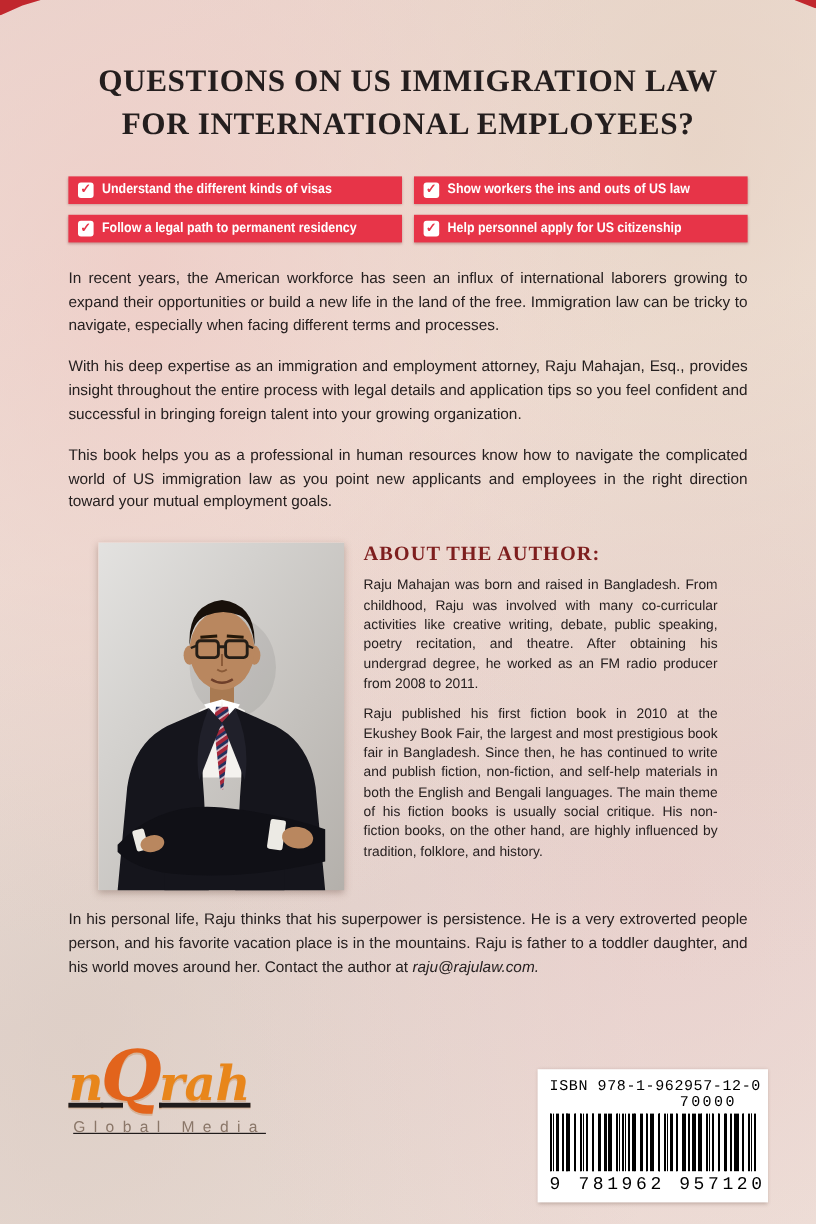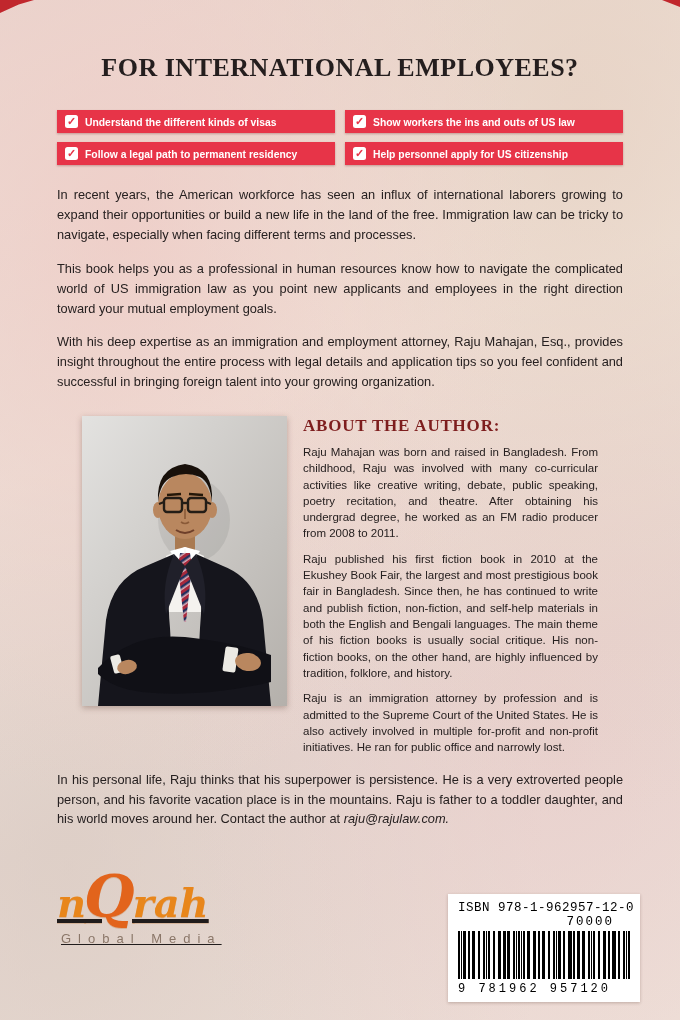--- a/index.html
+++ b/index.html
@@ -68,30 +68,31 @@
   .barcode { width:192px; background:#fff; padding:7px 10px 6px;
     font-family:"Liberation Mono", monospace; color:#000;
     box-shadow:0 1px 3px rgba(90,60,50,.3); }
   .isbn-line { font-size:12.5px; letter-spacing:.5px; text-align:center; white-space:nowrap; }
   .price-line { font-size:12.5px; text-align:right; padding-right:16px; letter-spacing:2px; }
   .bars { height:48px; margin-top:2px; background-color:#fff;
     background-image:
       repeating-linear-gradient(90deg, #000 0 2px, transparent 2px 5px),
       repeating-linear-gradient(90deg, #000 0 1px, transparent 1px 7px),
       repeating-linear-gradient(90deg, transparent 0 3px, #000 3px 4px, transparent 4px 11px); }
-  .digits { margin-top:3px; font-size:12px; letter-spacing:3px; text-align:left; white-space:nowrap; }
+  .digits { margin-top:3px; font-size:15px; letter-spacing:3px; text-align:left; white-space:nowrap; }
 </style>
 </head>
 <body>
 
 <div class="page">
   <div class="corner-tl"></div>
   <div class="corner-tr"></div>
 
   <h1 class="title">
+    <div>QUESTIONS ON US IMMIGRATION LAW</div>
     <div>FOR INTERNATIONAL EMPLOYEES?</div>
   </h1>
 
   <div class="banners">
     <div class="banner">
       <span class="check-icon">✓</span>
       <span class="banner-label">Understand the different kinds of visas</span>
     </div>
     <div class="banner">
       <span class="check-icon">✓</span>
@@ -101,22 +102,22 @@
       <span class="check-icon">✓</span>
       <span class="banner-label">Follow a legal path to permanent residency</span>
     </div>
     <div class="banner">
       <span class="check-icon">✓</span>
       <span class="banner-label">Help personnel apply for US citizenship</span>
     </div>
   </div>
 
   <p class="body-text first">In recent years, the American workforce has seen an influx of international laborers growing to expand their opportunities or build a new life in the land of the free. Immigration law can be tricky to navigate, especially when facing different terms and processes.</p>
+  <p class="body-text">With his deep expertise as an immigration and employment attorney, Raju Mahajan, Esq., provides insight throughout the entire process with legal details and application tips so you feel confident and successful in bringing foreign talent into your growing organization.</p>
   <p class="body-text">This book helps you as a professional in human resources know how to navigate the complicated world of US immigration law as you point new applicants and employees in the right direction toward your mutual employment goals.</p>
-  <p class="body-text">With his deep expertise as an immigration and employment attorney, Raju Mahajan, Esq., provides insight throughout the entire process with legal details and application tips so you feel confident and successful in bringing foreign talent into your growing organization.</p>
 
   <div class="about-row">
     <div class="author-photo">
       <svg viewBox="0 0 205 290" xmlns="http://www.w3.org/2000/svg" preserveAspectRatio="none">
         <defs>
           <linearGradient id="pbg" x1="0" y1="0" x2="1" y2="1">
             <stop offset="0" stop-color="#e3e2e0"></stop>
             <stop offset="1" stop-color="#b4b0ab"></stop>
           </linearGradient>
           <pattern id="tiePat" width="7" height="7" patternUnits="userSpaceOnUse" patternTransform="rotate(55)">
@@ -153,21 +154,20 @@
         <rect x="142" y="231" width="13" height="25" rx="2" fill="#eceae4" transform="rotate(8 148 243)"></rect>
         <ellipse cx="166" cy="246" rx="13" ry="9" fill="#b9875f" transform="rotate(8 166 246)"></ellipse>
         <rect x="30" y="239" width="10" height="18" rx="2" fill="#eceae4" transform="rotate(-15 35 248)"></rect>
         <ellipse cx="45" cy="251" rx="10" ry="7" fill="#b9875f" transform="rotate(-12 45 251)"></ellipse>
       </svg>
     </div>
     <div class="about-col">
       <div class="about-heading">ABOUT THE AUTHOR:</div>
       <p class="bio-text">Raju Mahajan was born and raised in Bangladesh. From childhood, Raju was involved with many co-curricular activities like creative writing, debate, public speaking, poetry recitation, and theatre. After obtaining his undergrad degree, he worked as an FM radio producer from 2008 to 2011.</p>
       <p class="bio-text">Raju published his first fiction book in 2010 at the Ekushey Book Fair, the largest and most prestigious book fair in Bangladesh. Since then, he has continued to write and publish fiction, non-fiction, and self-help materials in both the English and Bengali languages. The main theme of his fiction books is usually social critique. His non-fiction books, on the other hand, are highly influenced by tradition, folklore, and history.</p>
-      <p class="bio-text">Raju is an immigration attorney by profession and is admitted to the Supreme Court of the United States. He is also actively involved in multiple for-profit and non-profit initiatives. He ran for public office and narrowly lost.</p>
     </div>
   </div>
 
   <p class="body-text personal"><span>In his personal life, Raju thinks that his superpower is persistence. He is a very extroverted people person, and his favorite vacation place is in the mountains. Raju is father to a toddler daughter, and his world moves around her. Contact the author at </span><em>raju@rajulaw.com.</em></p>
 
   <div class="footer">
     <div class="publisher">
       <div class="logo-word"><span class="lg-n">n</span><span class="lg-q">Q</span><span class="lg-rest">rah</span></div>
       <div class="logo-tagline">Global Media</div>
     </div>

